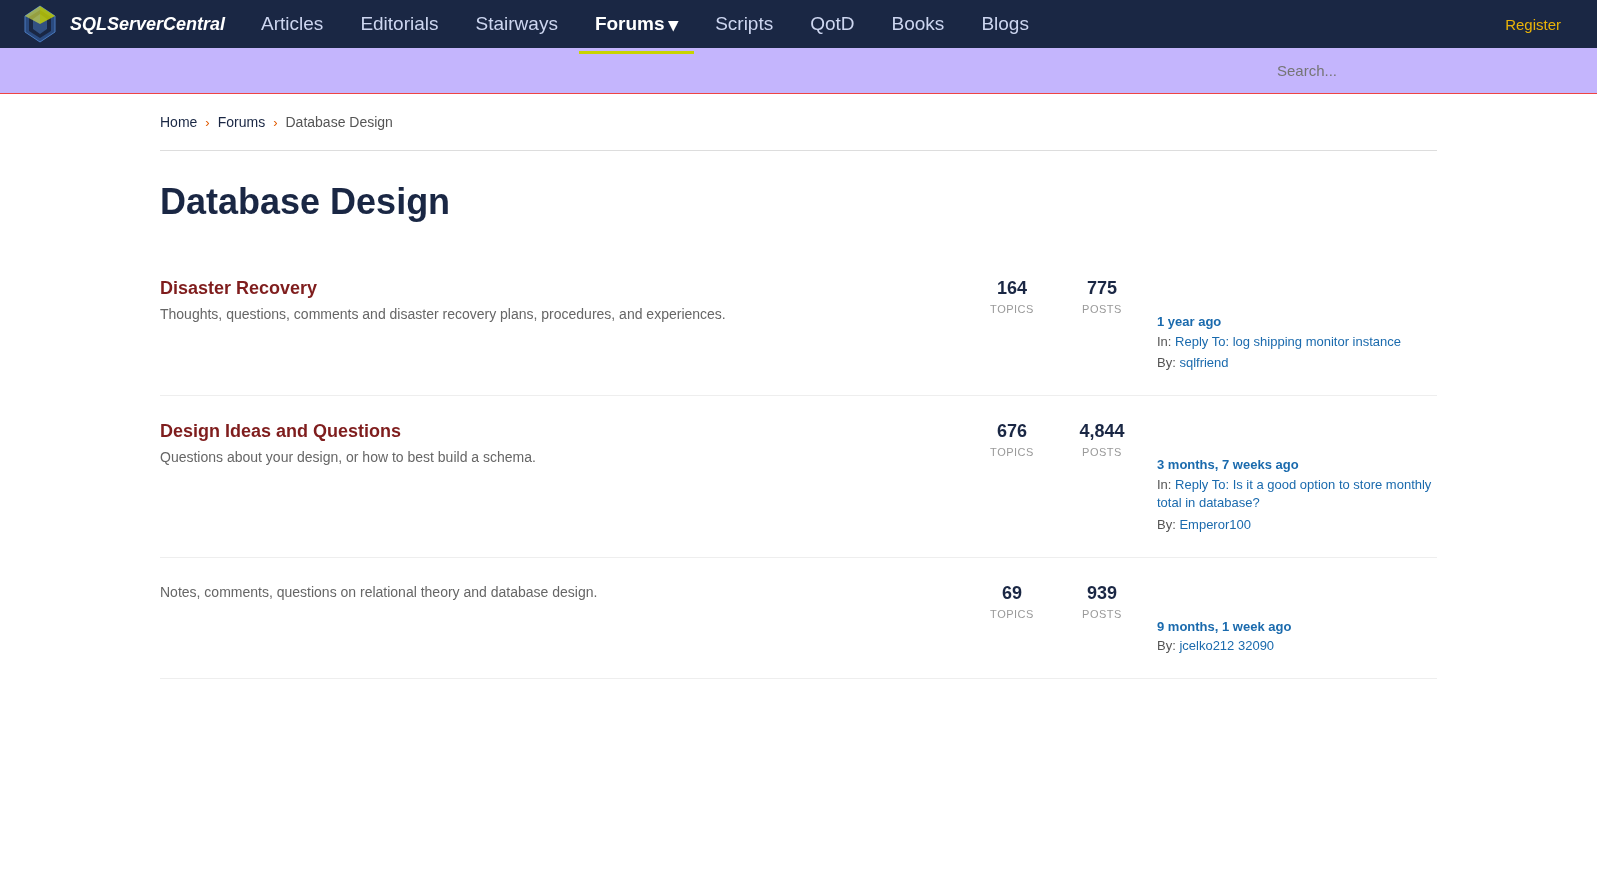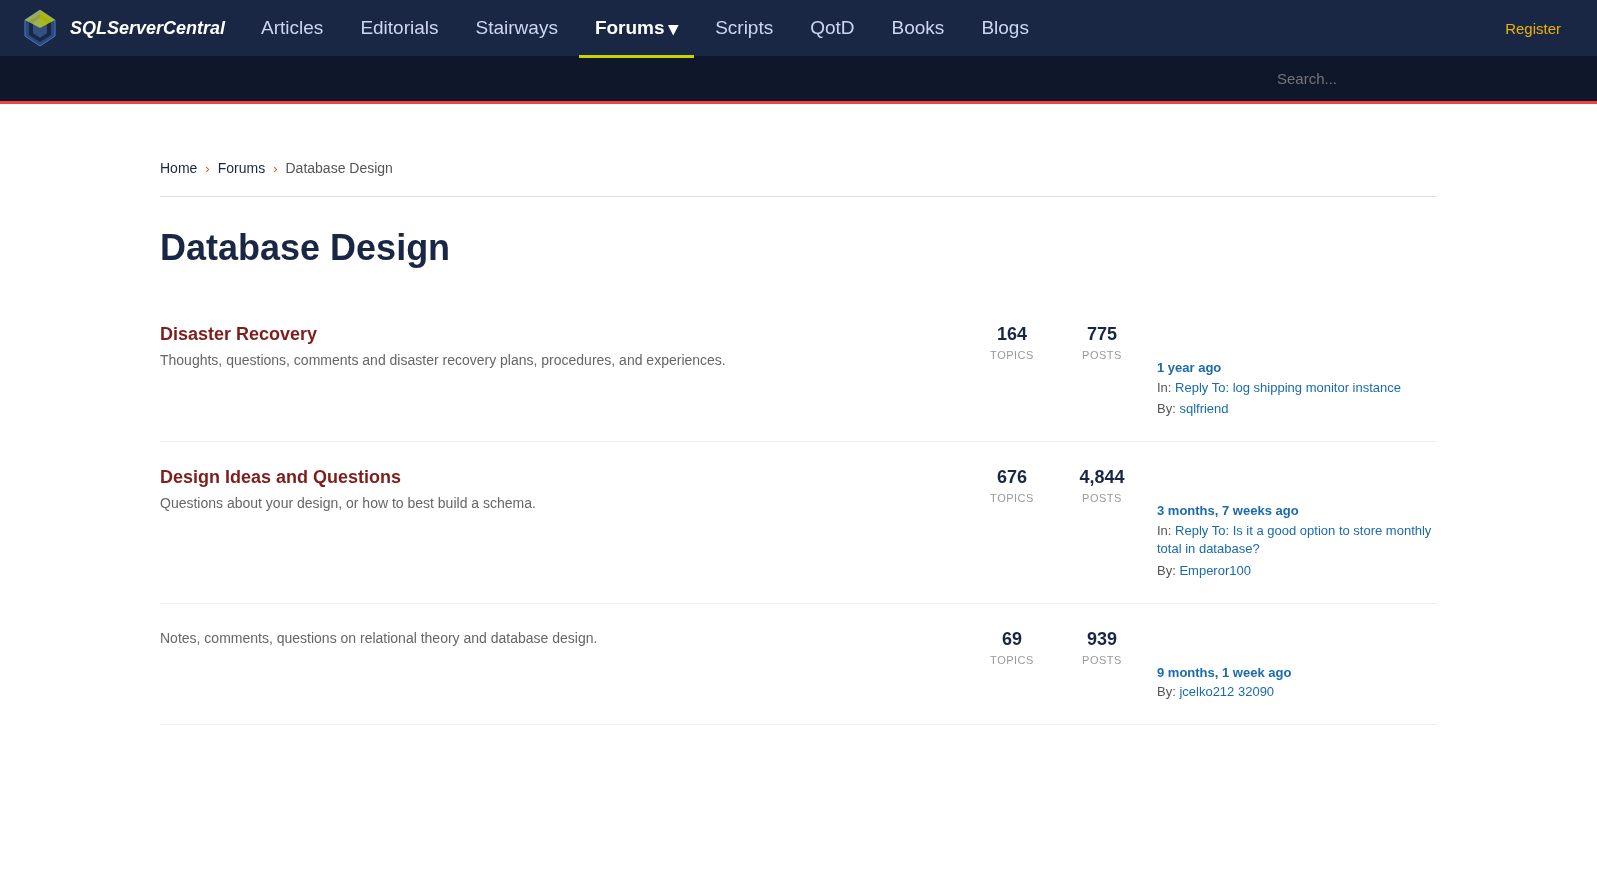--- a/index.html
+++ b/index.html
@@ -4,21 +4,21 @@
   <style>
     * { margin: 0; padding: 0; box-sizing: border-box; }
     body { font-family: 'Segoe UI', Arial, sans-serif; background: #fff; color: #333; }
 
     
     nav {
       background: #1a2744;
       display: flex;
       align-items: center;
       padding: 8px 20px;
-      height: 56px;
+      height: 48px;
       position: relative;
     }
     .nav-logo {
       display: flex;
       align-items: center;
       gap: 10px;
       margin-right: 20px;
     }
     .logo-icon {
       width: 40px;
@@ -63,44 +63,43 @@
     }
     .nav-register {
       color: #eab308;
       font-size: 15px;
       cursor: pointer;
       padding: 18px 16px;
     }
 
     
     .search-bar-container {
-      background: #0f172a;
+      background: #c4b5fd;
       padding: 14px 20px;
       display: flex;
       align-items: center;
       justify-content: flex-end;
-      border-bottom: 3px solid #ef4444;
+      border-bottom: 1px solid #ef4444;
     }
     .search-input {
       border: none;
       background: transparent;
       font-size: 15px;
       color: #666;
       outline: none;
       width: 300px;
     }
 
     
     .breadcrumb {
       padding: 20px 160px;
       display: flex;
       align-items: center;
       gap: 8px;
       font-size: 14px;
-      margin-top: 36px;
     }
     .breadcrumb a {
       color: #1a2744;
       text-decoration: none;
       cursor: pointer;
     }
     .breadcrumb .sep {
       color: #e05a00;
       font-size: 13px;
     }

